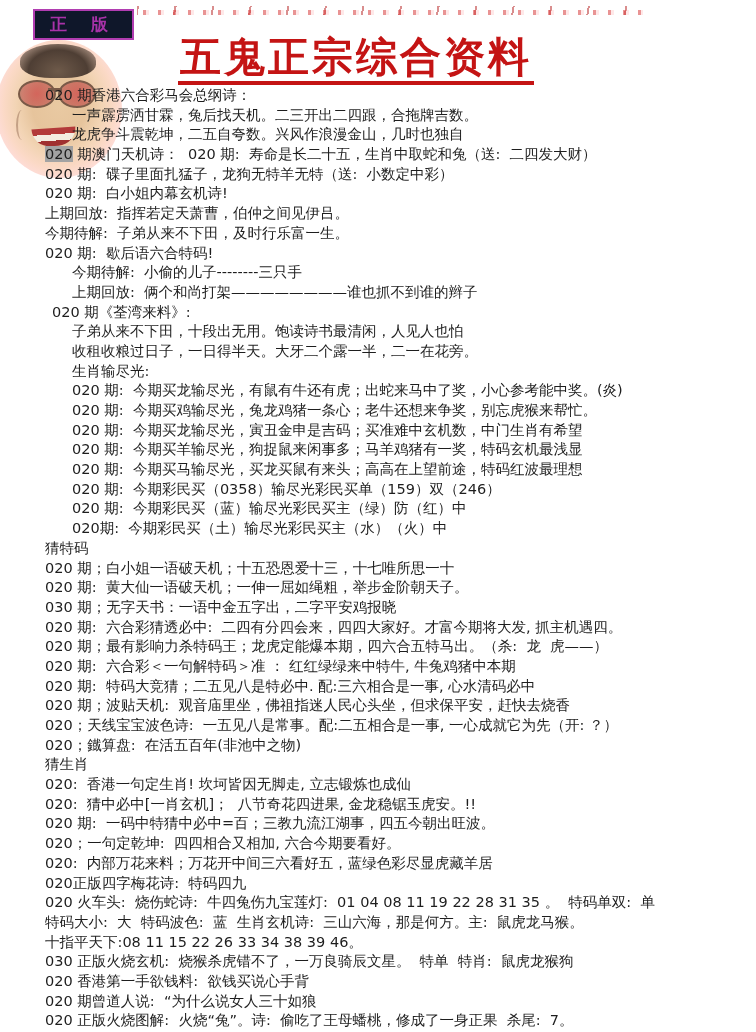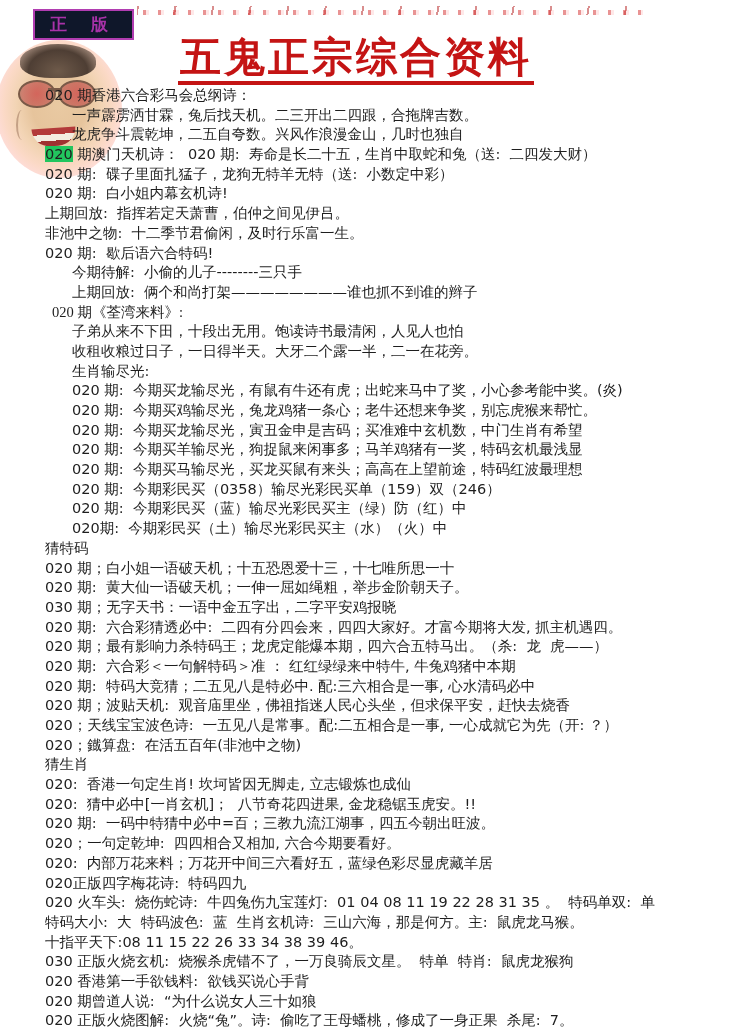--- a/index.html
+++ b/index.html
@@ -65,22 +65,22 @@
     padding:0 2px 1px 2px;white-space:nowrap;line-height:46px;margin-top:10px;
   }
   .doc{
     position:absolute;left:0;top:86px;width:692px;z-index:2;
   }
   .line{
     white-space:pre;font-size:14.5px;line-height:19.7px;height:19.7px;
     color:#1e1e1e;padding-left:45px;
   }
   .line.ind1{padding-left:72px;}
-  .line.ind2{padding-left:52px;font-family:Liberation Serif, serif;}
-  .hl{background:#22c55e;}
+  .line.ind2{padding-left:52px;}
+  .hl{background:#a3a3a3;}
 </style>
 </head>
 <body>
 
 <div class="top-strip"></div>
 
 <div class="badge">
   <span>正 版</span>
 </div>
 
@@ -96,21 +96,21 @@
 <div class="title">五鬼正宗综合资料</div>
 
 <div class="doc">
     <div class="line ind0">020 期香港六合彩马会总纲诗：</div>
     <div class="line ind1">一声霹雳洒甘霖，兔后找天机。二三开出二四跟，合拖牌吉数。</div>
     <div class="line ind1">龙虎争斗震乾坤，二五自夸数。兴风作浪漫金山，几时也独自</div>
     <div class="line ind0"><span class="hl">020</span> 期澳门天机诗：  020 期:  寿命是长二十五，生肖中取蛇和兔（送:  二四发大财）</div>
     <div class="line ind0">020 期:  碟子里面扎猛子，龙狗无特羊无特（送:  小数定中彩）</div>
     <div class="line ind0">020 期:  白小姐内幕玄机诗!</div>
     <div class="line ind0">上期回放:  指挥若定天萧曹，伯仲之间见伊吕。</div>
-    <div class="line ind0">非池中之物:  十二季节君偷闲，及时行乐富一生。</div>
+    <div class="line ind0">今期待解:  子弟从来不下田，及时行乐富一生。</div>
     <div class="line ind0">020 期:  歇后语六合特码!</div>
     <div class="line ind1">今期待解:  小偷的儿子--------三只手</div>
     <div class="line ind1">上期回放:  俩个和尚打架————————谁也抓不到谁的辫子</div>
     <div class="line ind2">020 期《荃湾来料》:</div>
     <div class="line ind1">子弟从来不下田，十段出无用。饱读诗书最清闲，人见人也怕</div>
     <div class="line ind1">收租收粮过日子，一日得半天。大牙二个露一半，二一在花旁。</div>
     <div class="line ind1">生肖输尽光:</div>
     <div class="line ind1">020 期:  今期买龙输尽光，有鼠有牛还有虎；出蛇来马中了奖，小心参考能中奖。(炎)</div>
     <div class="line ind1">020 期:  今期买鸡输尽光，兔龙鸡猪一条心；老牛还想来争奖，别忘虎猴来帮忙。</div>
     <div class="line ind1">020 期:  今期买龙输尽光，寅丑金申是吉码；买准难中玄机数，中门生肖有希望</div>

